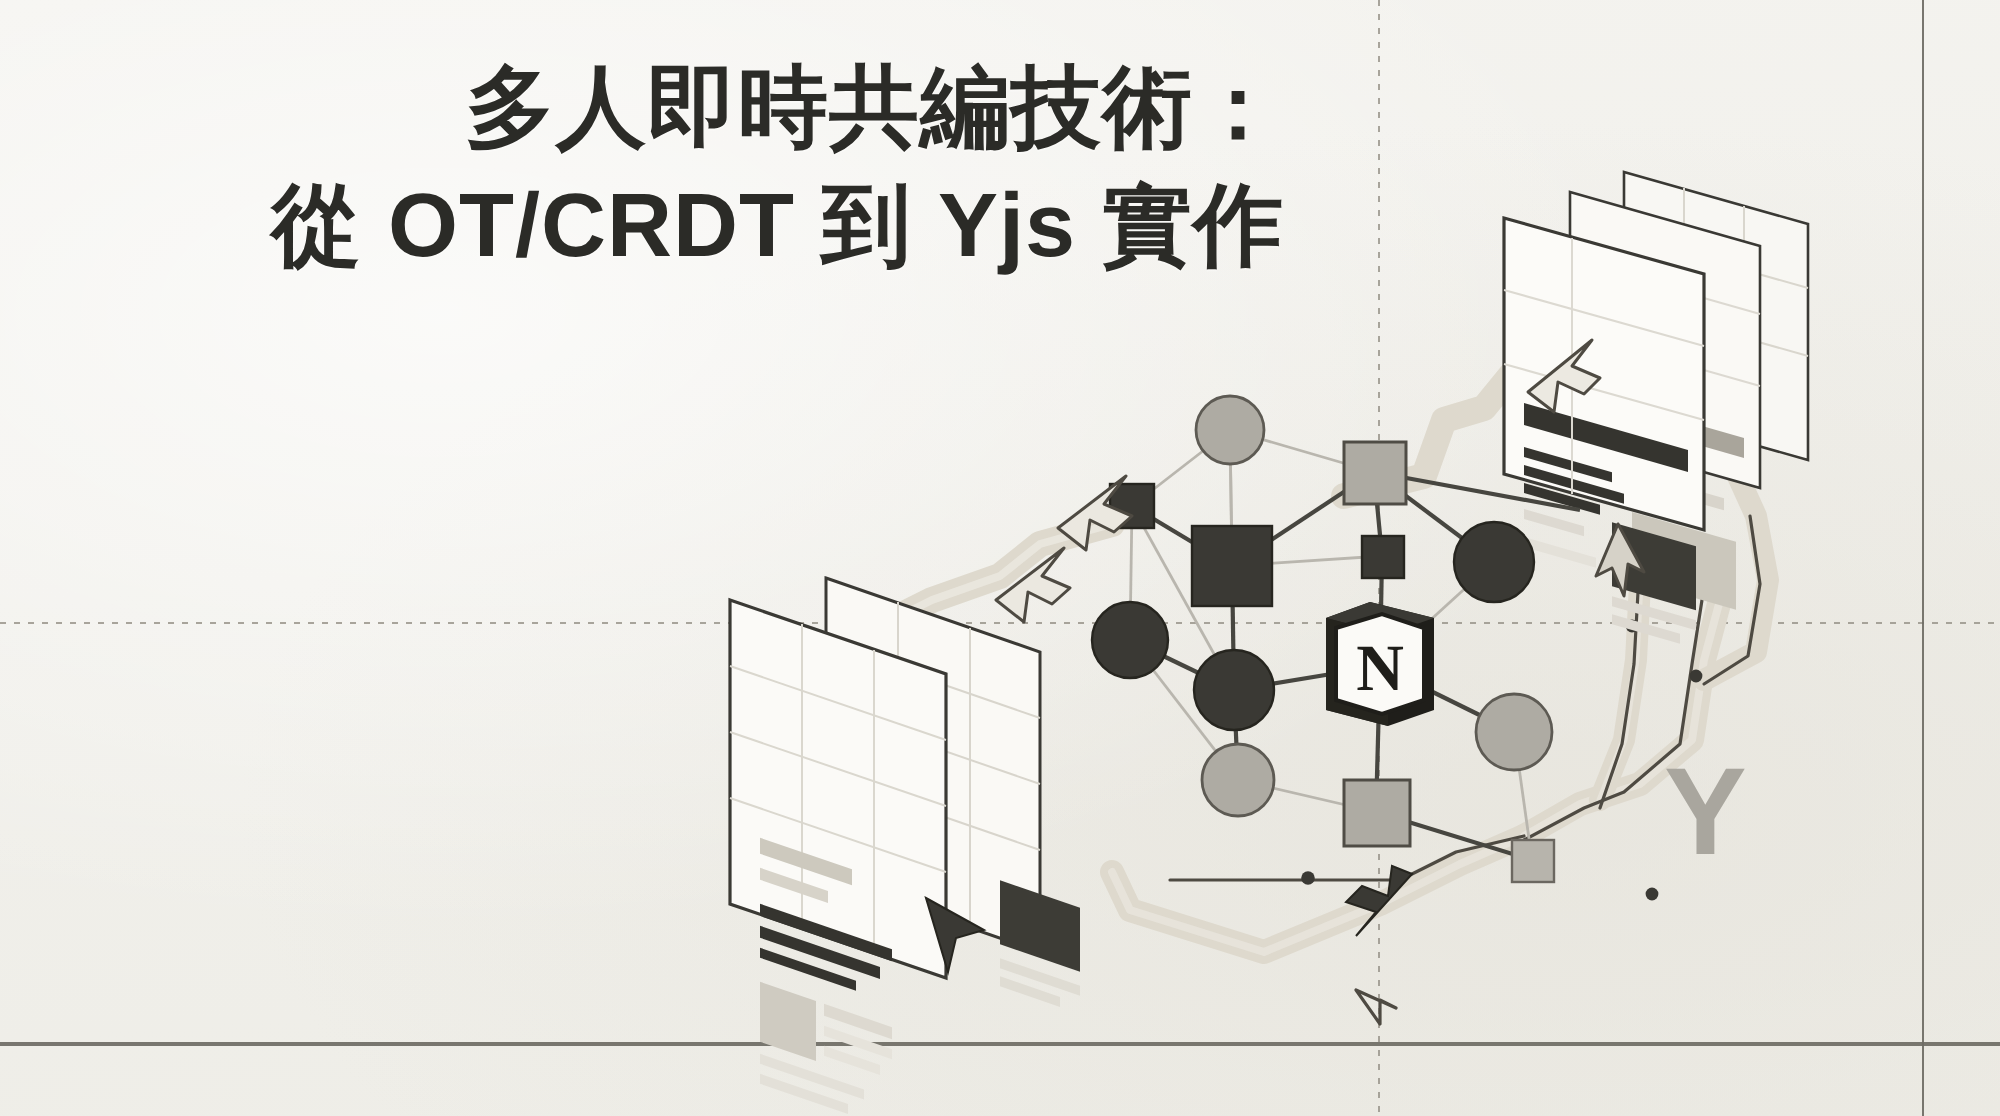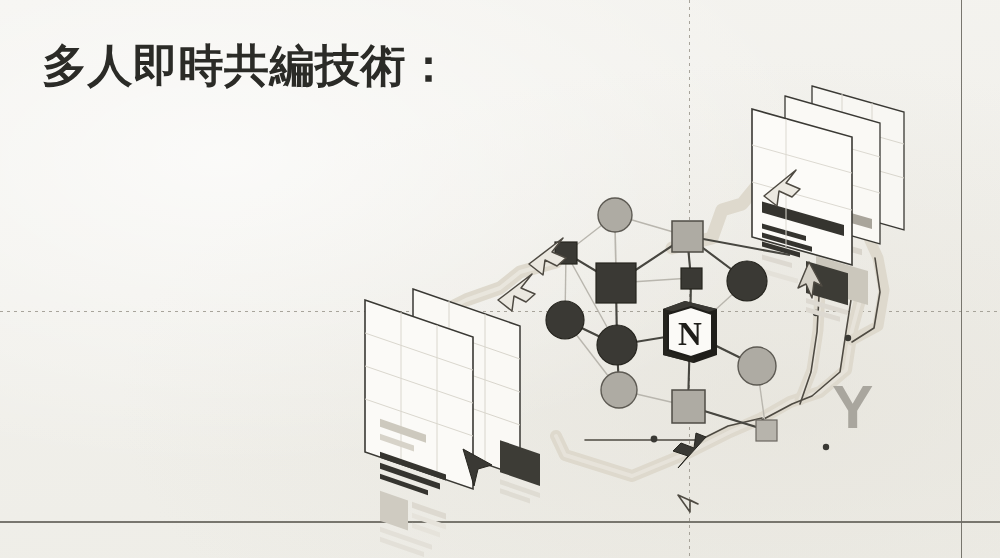--- a/index.html
+++ b/index.html
@@ -61,23 +61,24 @@
     top: 521px;
     height: 1.6px;
     background: #6e6b64;
     opacity: .92;
   }
 
   
   .title-block {
     position: absolute;
     left: 42px;
-    top: 36px;
+    top: 24px;
     width: 600px;
     z-index: 40;
+    text-align: right;
   }
   .title-line {
     font-size: 45px;
     font-weight: 700;
     line-height: 1.32;
     letter-spacing: 0.5px;
     color: #2b2b27;
     white-space: nowrap;
     text-shadow: 0 1px 0 rgba(255,255,255,0.35);
   }
@@ -322,15 +323,16 @@
       <path d="M706 437 L678 468 L688 456 L673 451 L681 443 L694 448 L696 433 Z" fill="#3a3934" stroke="#26251f" stroke-width="1"></path>
 
       <path d="M678 495 L690 512 L690 500 L698 504 Z" fill="none" stroke="#4e4a42" stroke-width="1.6" stroke-linejoin="round"></path>
     </svg>
   </div>
 
   <div class="yjs-mark">Y</div>
 
   <div class="title-block">
     <div class="title-line">多人即時共編技術：</div>
+    <div class="title-line">從 OT/CRDT 到 Yjs 實作</div>
   </div>
 
 </div>
 
 </body></html>

